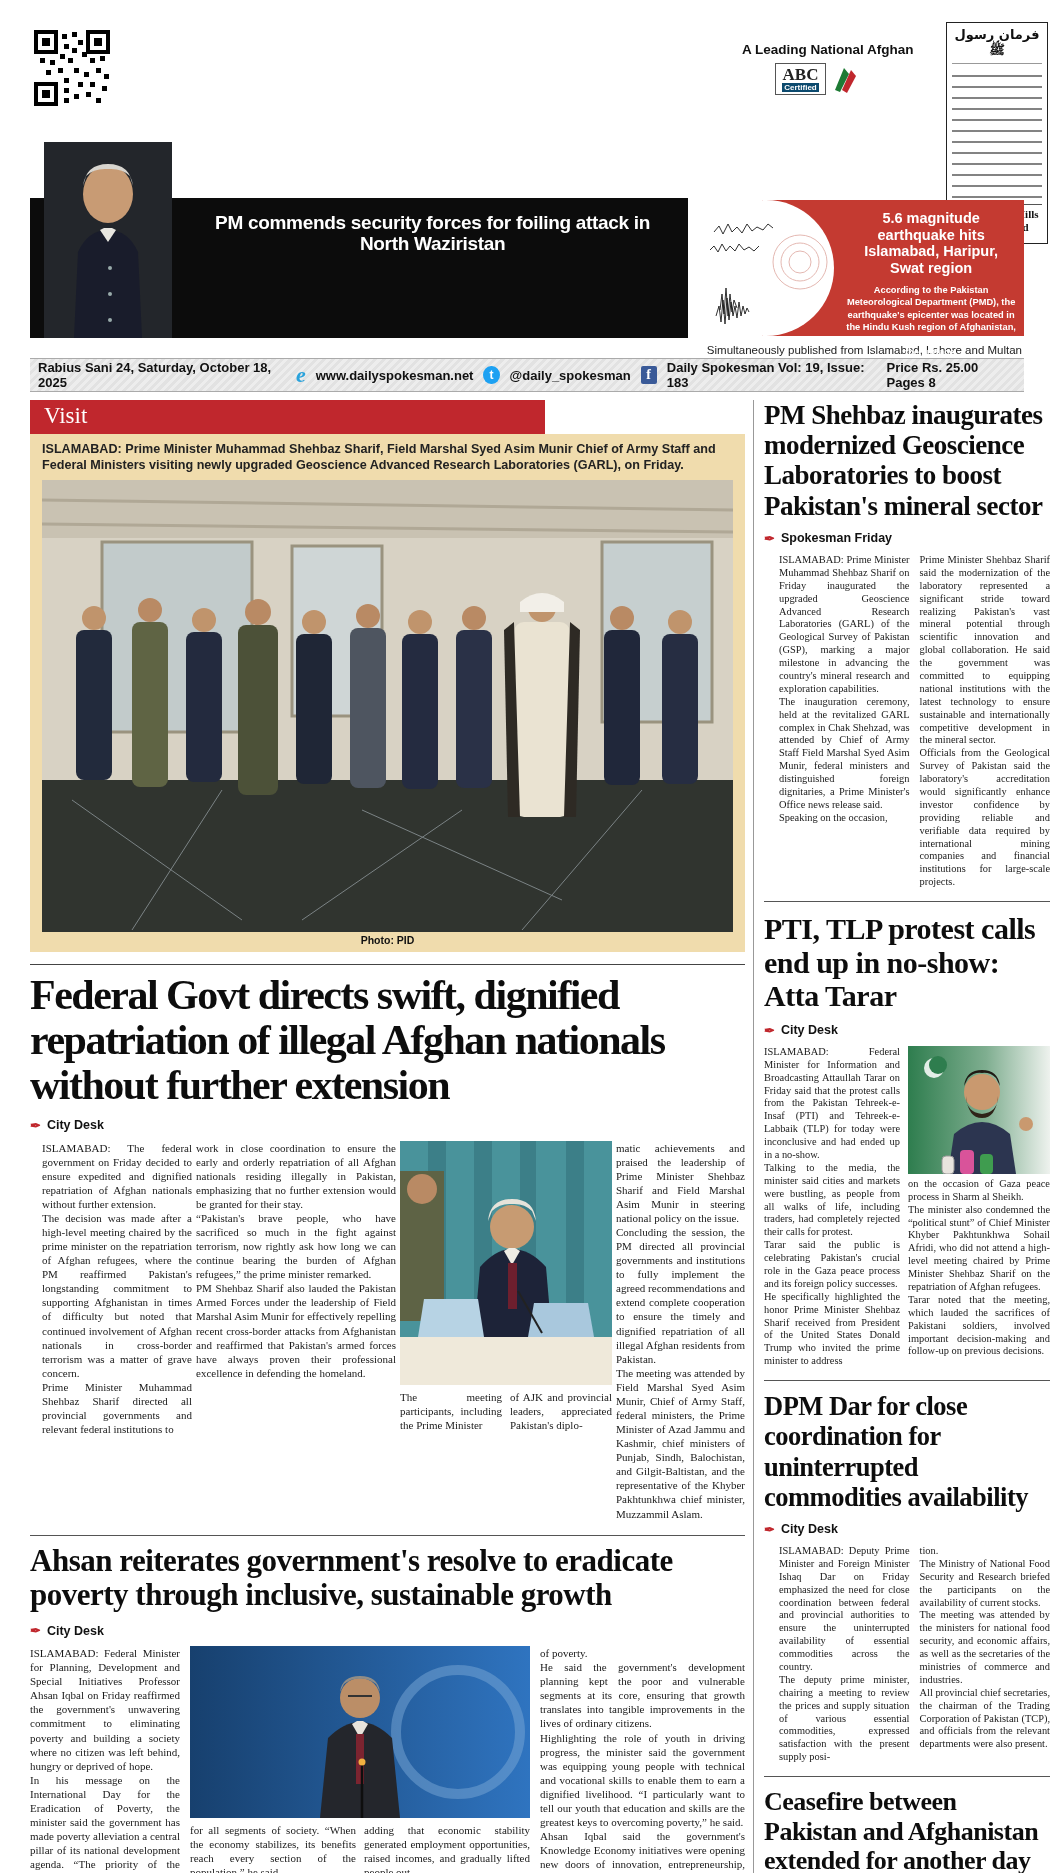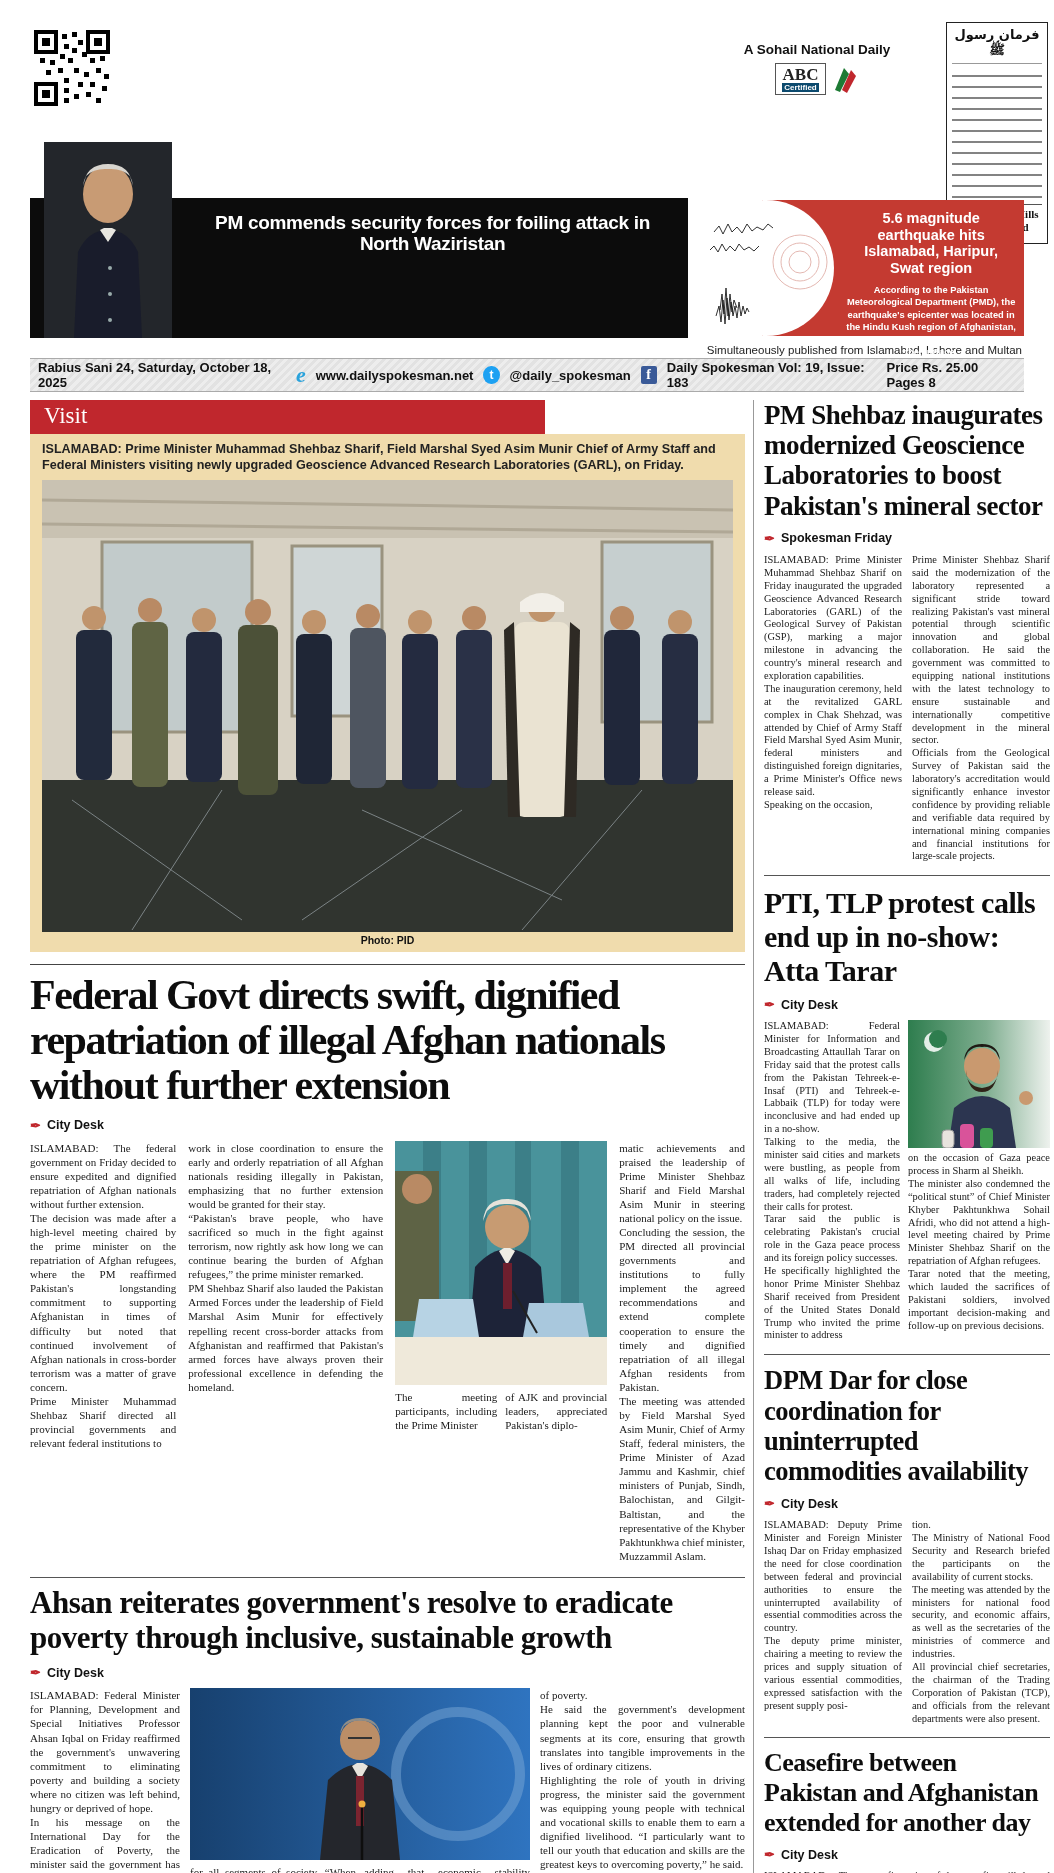--- a/index.html
+++ b/index.html
@@ -56,39 +56,39 @@
   .caption-text { font-size:12.6px; font-weight:bold; color:#222; line-height:1.3; }
   .caption-box .photo { display:block; width:100%; height:452px; margin-top:6px; }
   .photo-credit { text-align:center; font-size:10.5px; font-weight:bold; color:#111; padding:2px 0 2px 0; }
 
   .headline { font-family:"Liberation Serif", serif; font-weight:bold; color:#0d0d0d; }
   .main-headline { font-size:42px; line-height:1.07; letter-spacing:-1.5px; border-top:1px solid #444; padding-top:8px; margin-top:12px; }
   .byline { display:flex; align-items:center; gap:6px; font-size:12.5px; font-weight:bold; color:#111; margin:10px 0 8px 0; }
   .byline-icon { color:#c0272d; font-size:13px; }
   .news-text { font-family:"Liberation Serif", serif; font-size:11px; line-height:1.28; color:#1a1a1a; text-align:justify; white-space:pre-line; }
 
-  .main-cols { display:flex; justify-content:flex-start; gap:12px; }
+  .main-cols { display:flex; justify-content:flex-end; gap:4px; }
   .mc1 { width:150px; } .mc2 { width:200px; } .mc3 { width:212px; } .mc4 { width:129px; }
   .mc3 .photo { width:212px; height:244px; display:block; }
   .mini-cols { display:flex; gap:8px; margin-top:5px; }
   .mini-cols .news-text { flex:1; }
 
   .h-rule { border-top:1px solid #555; margin:14px 0 0 0; }
 
   .ahsan-headline { font-size:31px; line-height:1.12; letter-spacing:-0.5px; padding-top:8px; }
   .ahsan-cols { display:flex; gap:10px; }
   .ac1 { width:150px; } .ac3 { width:205px; }
   .ahsan-photo-block { width:340px; }
   .ahsan-photo-block .photo { width:340px; height:172px; display:block; }
 
   .rc-headline1 { font-size:27px; line-height:1.12; letter-spacing:-0.5px; }
   .rc-headline2 { font-size:30px; line-height:1.12; letter-spacing:-0.5px; }
   .rc-headline3 { font-size:26.5px; line-height:1.14; letter-spacing:-0.5px; }
   .rc-headline4 { font-size:26px; line-height:1.14; letter-spacing:-0.5px; }
-  .rc-cols { display:flex; gap:10px; }
+  .rc-cols { display:flex; gap:10px;margin-left:15px; }
   .rc-cols .col { flex:1; }
   .rc-text { font-size:10.4px; line-height:1.24; }
   .pti-row { display:flex; gap:8px; }
   .pti-c1 { width:136px; }
   .pti-c2 { width:142px; }
   .pti-c2 .photo { width:142px; height:128px; display:block; margin-bottom:4px; }
   .rc-rule { border-top:1px solid #555; margin:12px 0 10px 0; }
 </style>
 </head>
 <body>
@@ -130,21 +130,21 @@
             <rect x="68" y="56" width="5" height="5"></rect>
             <rect x="30" y="58" width="5" height="5"></rect>
             <rect x="40" y="64" width="5" height="5"></rect>
             <rect x="52" y="62" width="5" height="5"></rect>
             <rect x="62" y="68" width="5" height="5"></rect>
             <rect x="30" y="68" width="5" height="5"></rect>
         </g>
       </svg>
     </div>
     <div class="mast-right">
-      <div class="tagline">A Sohail National Daily</div>
+      <div class="tagline">A Leading National Afghan</div>
       <div class="abc-wrap">
         <div class="abc-box">
           <div class="abc-a">ABC</div>
           <div class="abc-c">Certified</div>
         </div>
         <svg width="28" height="30" viewBox="0 0 28 30">
           <path d="M4 26 L13 4 L18 10 L9 28 Z" fill="#1d7a34"></path>
           <path d="M11 26 L20 6 L25 12 L16 29 Z" fill="#c0272d"></path>
         </svg>
       </div>

